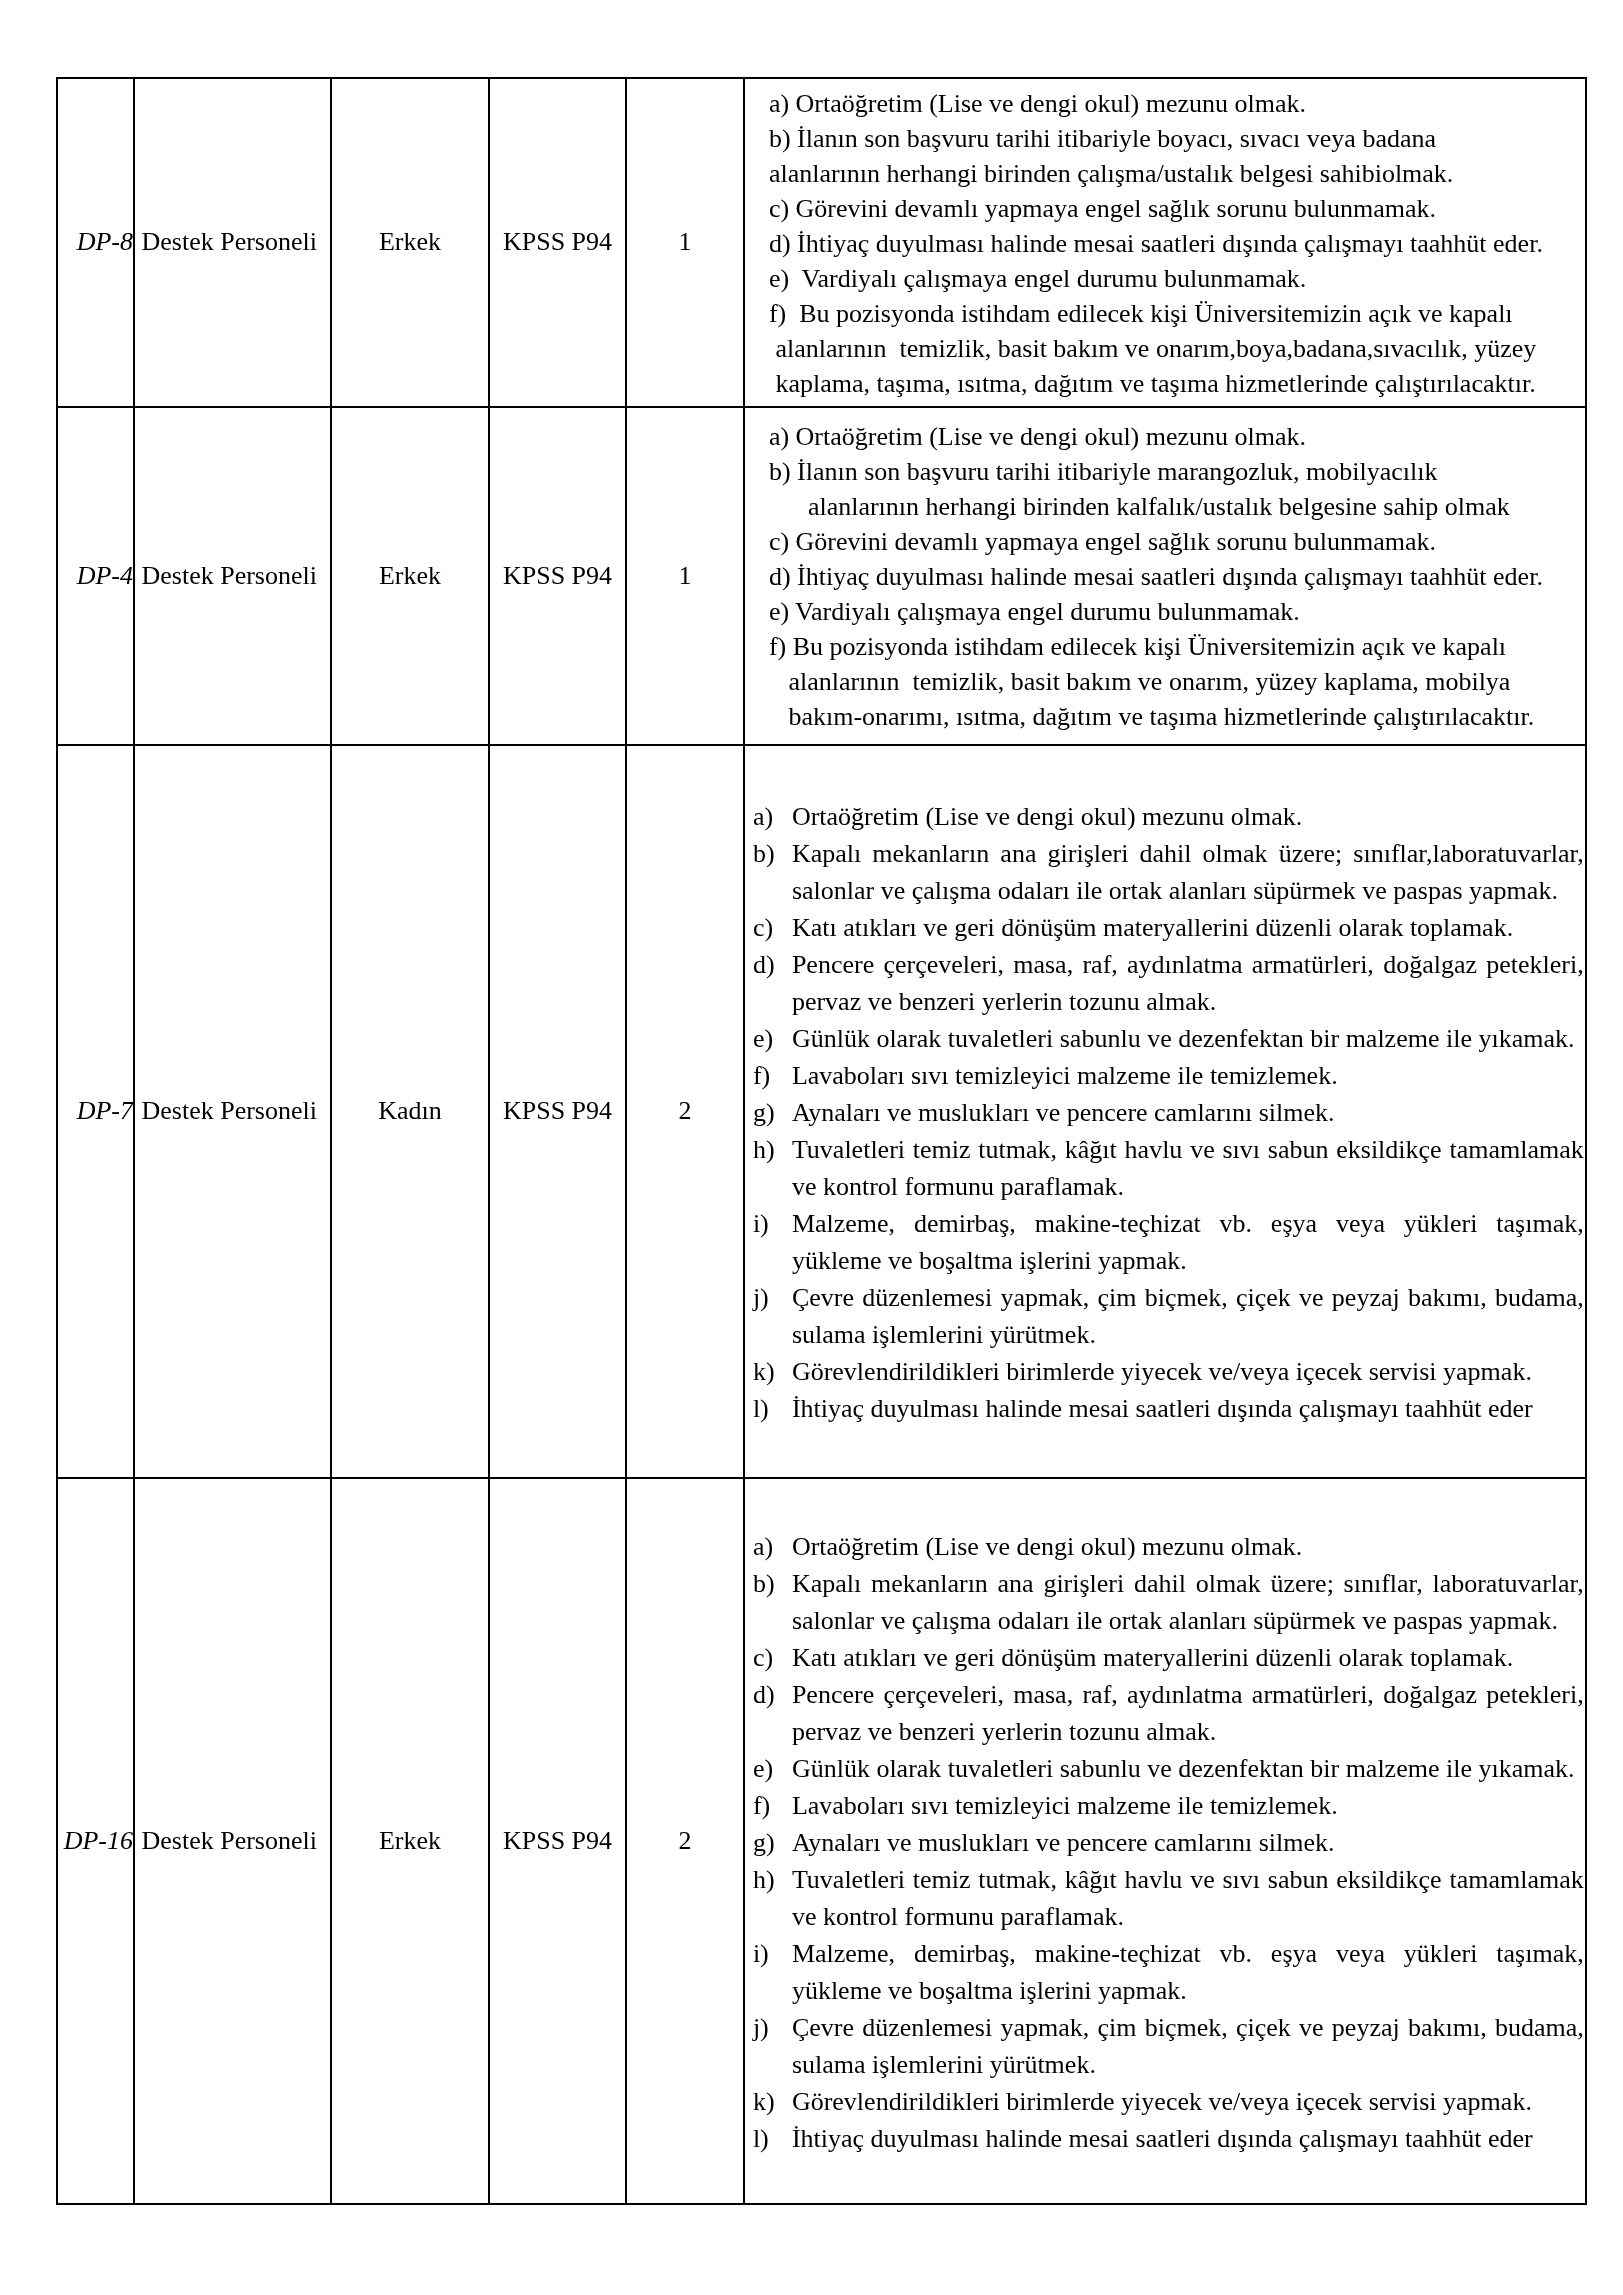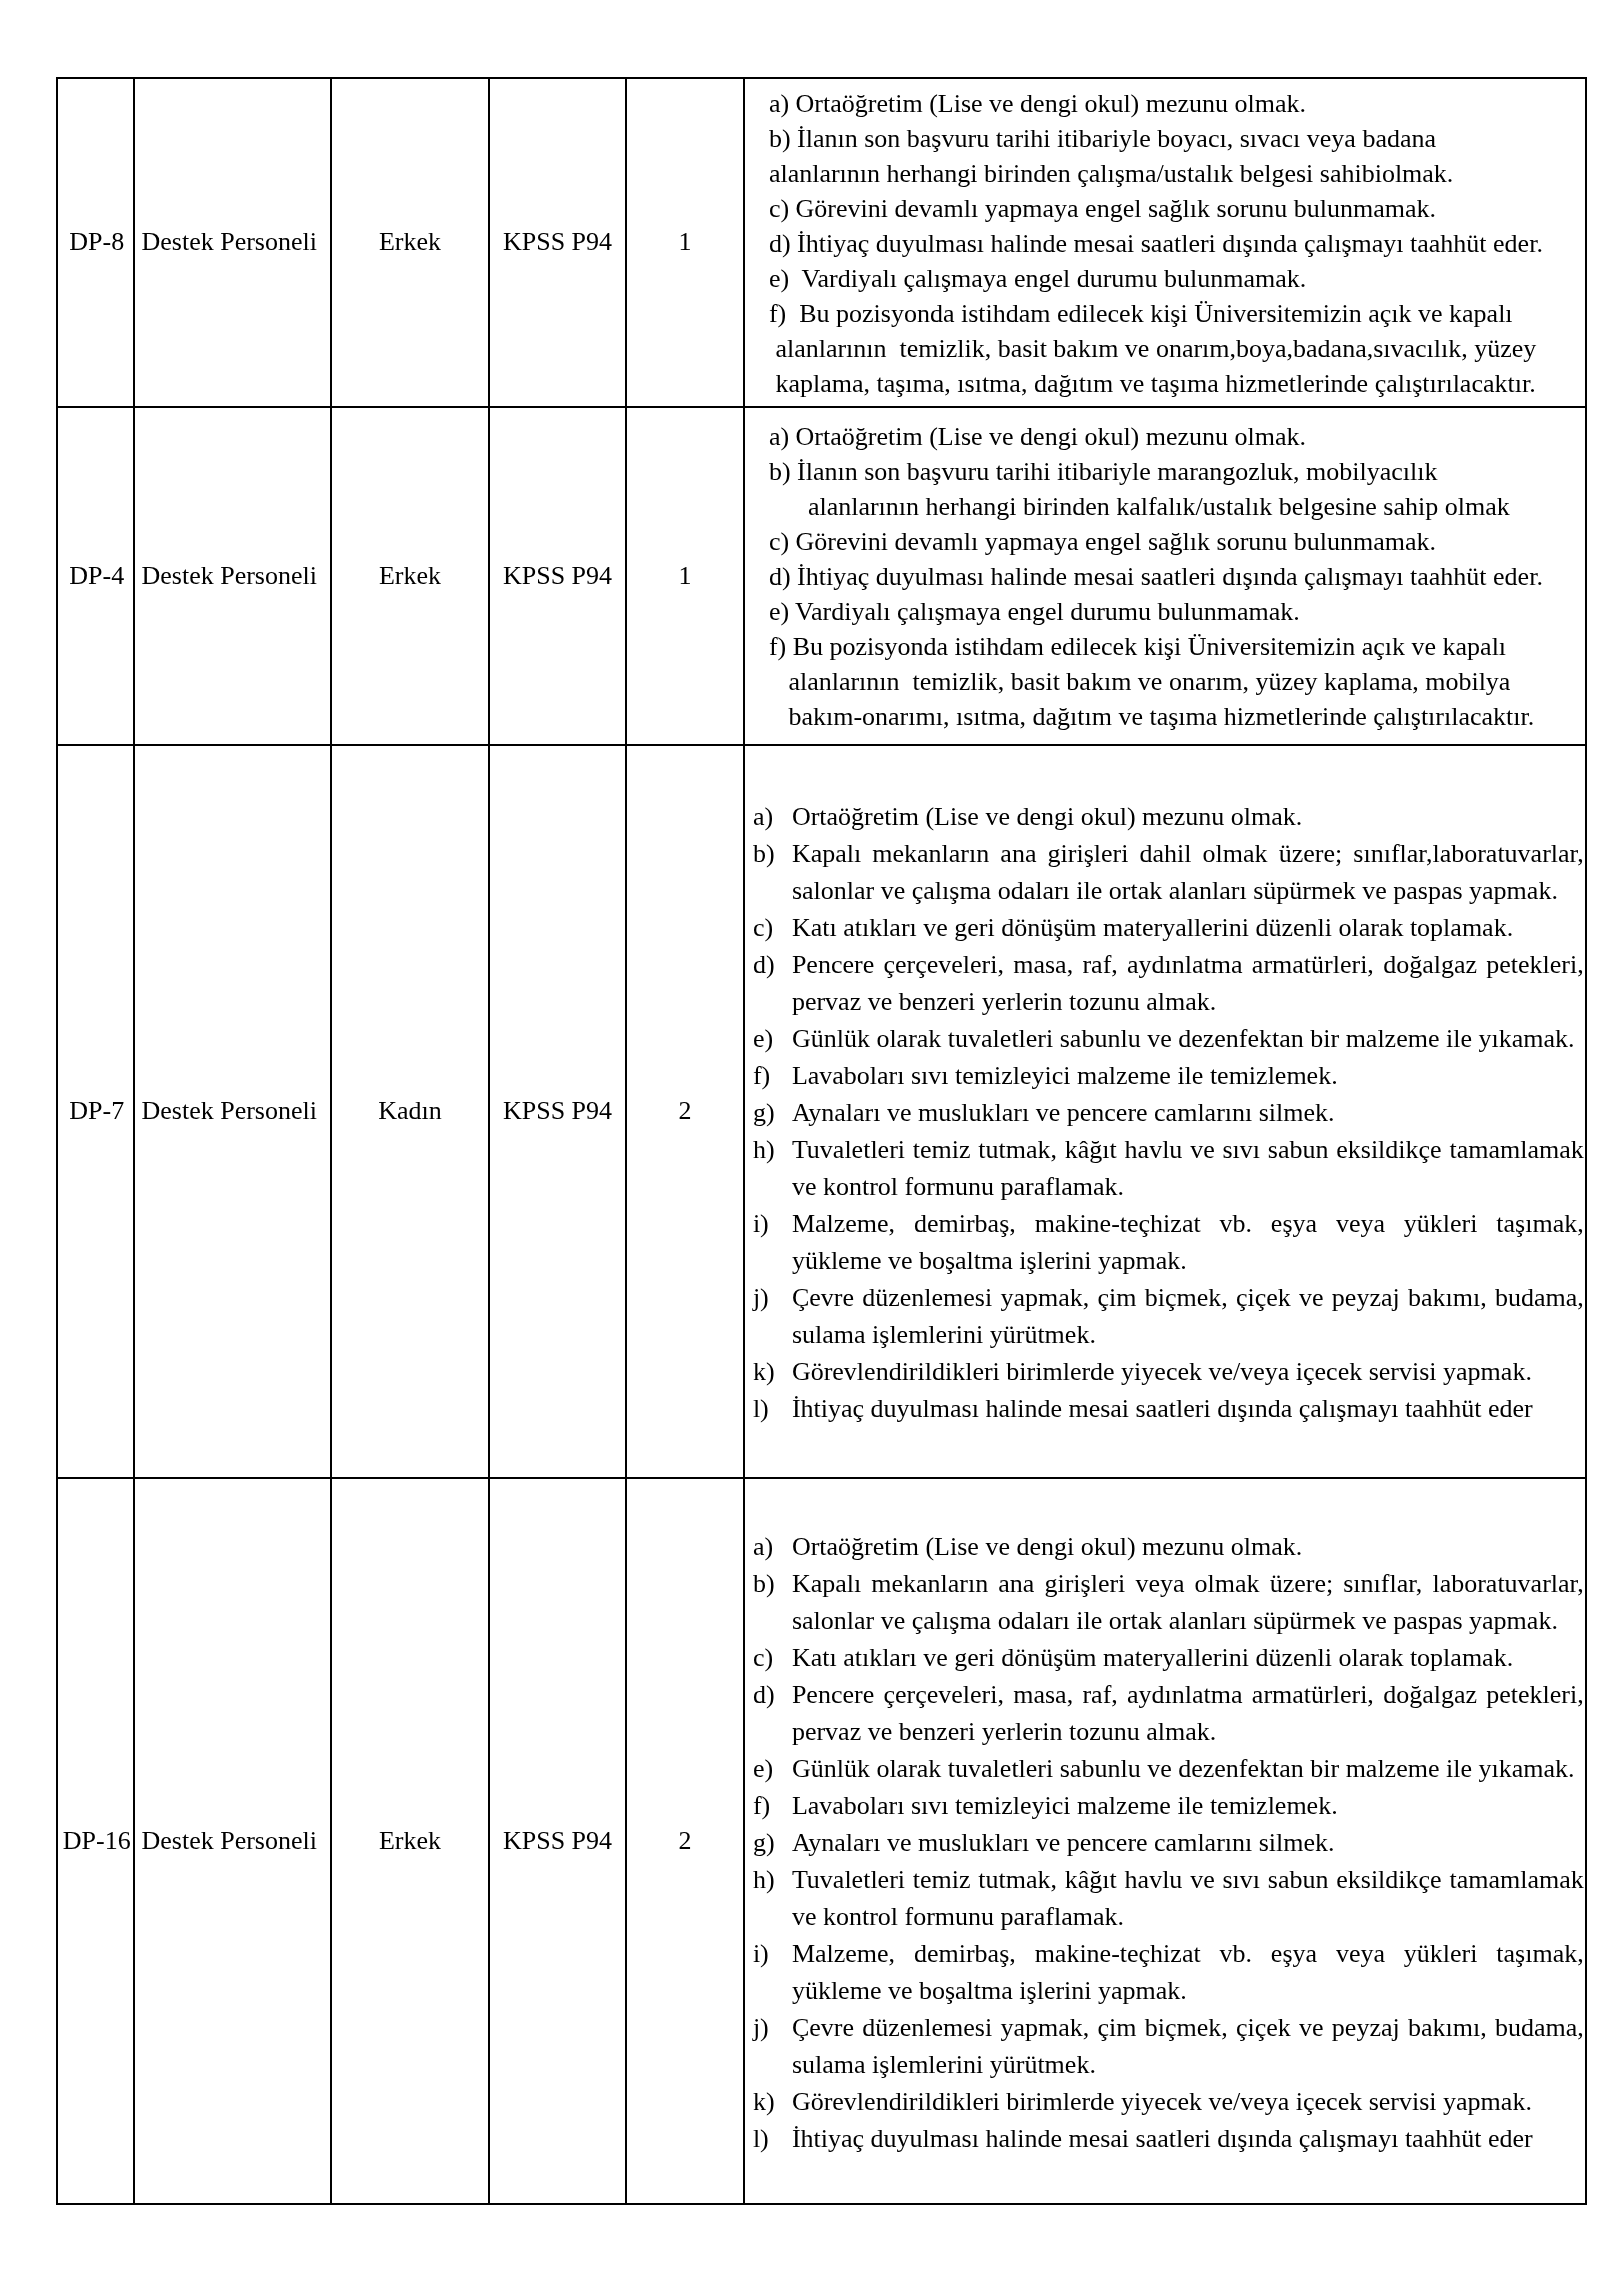--- a/index.html
+++ b/index.html
@@ -32,21 +32,21 @@
     font-size: 26px;
     vertical-align: middle;
     overflow: hidden;
   }
   
   tr.row-1 td { height: 319px; }
   tr.row-2 td { height: 328px; }
   tr.row-3 td { height: 724px; }
   tr.row-4 td { height: 716px; }
 
-  td.c-code   { text-align: center; padding: 0 0 0 2.6px;  white-space: nowrap; }
+  td.c-code   { text-align: right; padding: 0 0 0 2.6px;  white-space: nowrap; font-style: italic; }
   td.c-title  { text-align: left; padding: 0 0 0 6.5px; white-space: nowrap; }
   td.c-gender { text-align: center; white-space: nowrap; border-radius: 27px; }
   td.c-exam   { text-align: center; white-space: nowrap; }
   td.c-count  { text-align: center; white-space: nowrap; }
 
   td.c-reqs {
     vertical-align: top;
     padding: 5.2px 1.3px 2.6px 7.9px;
   }
   .req-item { font-size: 26px; }
@@ -187,21 +187,21 @@
     <td class="c-exam">KPSS P94</td>
     <td class="c-count">2</td>
     <td class="c-reqs">
       <div class="req-list">
               <div class="req-item hanging">
                 <span class="req-label">a)</span>
                 <span class="req-text">Ortaöğretim (Lise ve dengi okul) mezunu olmak.</span>
               </div>
               <div class="req-item hanging">
                 <span class="req-label">b)</span>
-                <span class="req-text">Kapalı mekanların ana girişleri veya olmak üzere; sınıflar, laboratuvarlar, salonlar ve çalışma odaları ile ortak alanları süpürmek ve paspas yapmak.</span>
+                <span class="req-text">Kapalı mekanların ana girişleri dahil olmak üzere; sınıflar, laboratuvarlar, salonlar ve çalışma odaları ile ortak alanları süpürmek ve paspas yapmak.</span>
               </div>
               <div class="req-item hanging">
                 <span class="req-label">c)</span>
                 <span class="req-text">Katı atıkları ve geri dönüşüm materyallerini düzenli olarak toplamak.</span>
               </div>
               <div class="req-item hanging">
                 <span class="req-label">d)</span>
                 <span class="req-text">Pencere çerçeveleri, masa, raf, aydınlatma armatürleri, doğalgaz petekleri, pervaz ve benzeri yerlerin tozunu almak.</span>
               </div>
               <div class="req-item hanging">

